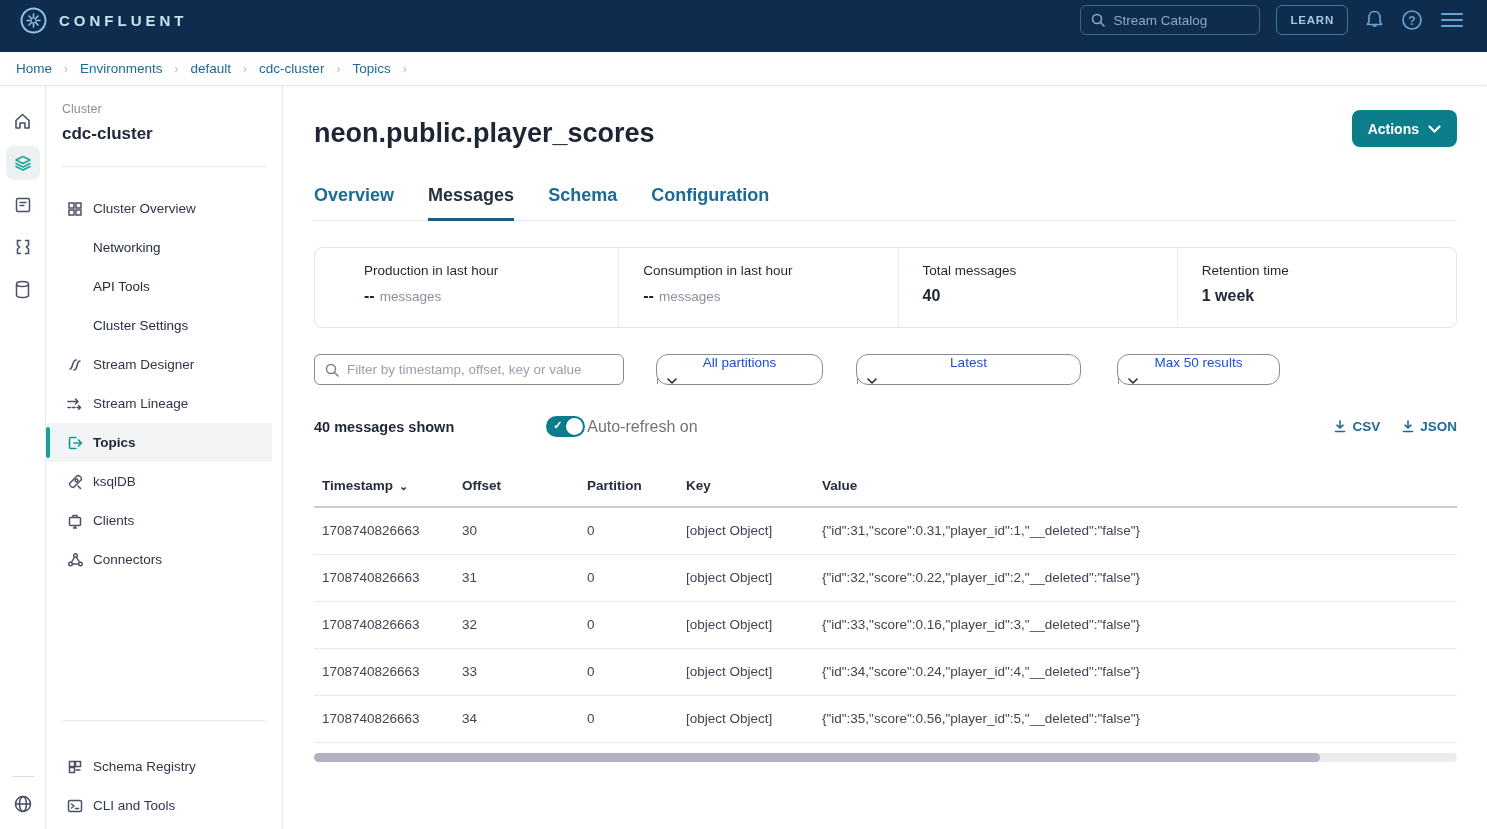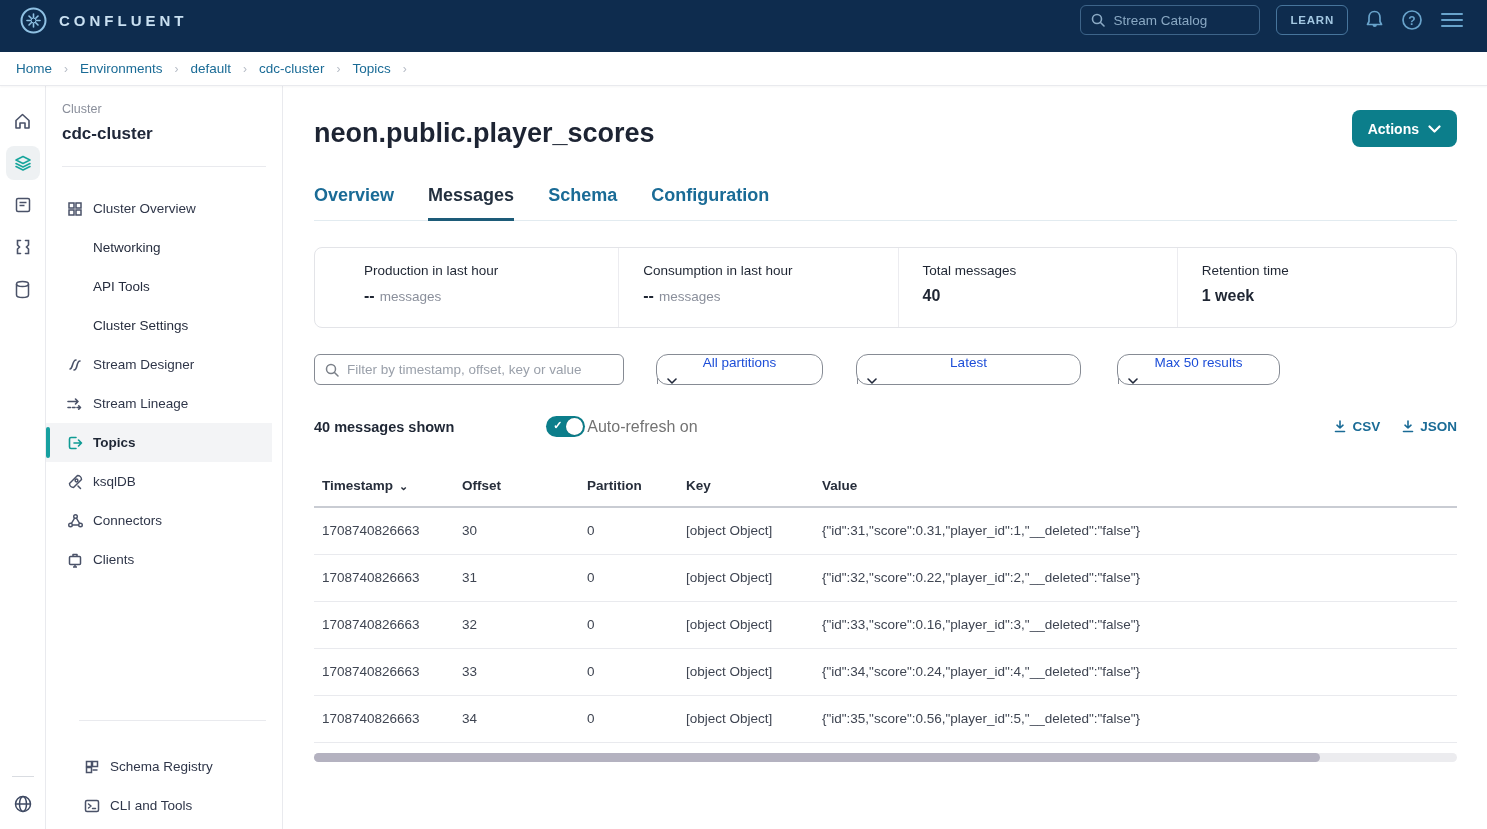--- a/index.html
+++ b/index.html
@@ -52,21 +52,21 @@
   .menu { margin-top:22px; }
   .menu-item { display:flex; align-items:center; height:39px; padding-left:20px;
     font-size:13.5px; color:#2f3649; cursor:pointer; position:relative; margin-right:10px; }
   .menu-item .mi-icon { width:18px; display:flex; justify-content:center; margin-right:9px;
     color:#4a5268; flex:0 0 18px; }
   .menu-item.sub { padding-left:47px; font-weight:400; color:#262d3e; }
   .menu-item.active { background:#f3f4f6; font-weight:700; color:#1f2735; }
   .menu-item.active::before { content:""; position:absolute; left:0; top:4px; bottom:4px;
     width:4px; background:#17a0a0; border-radius:2px; }
   .menu-item.active .mi-icon { color:#0f9b94; }
-  .sidebar-bottom { position:absolute; bottom:4px; left:17px; right:0; }
+  .sidebar-bottom { position:absolute; bottom:4px; left:0; right:0; }
   .sidebar-bottom .side-divider { margin-bottom:26px; }
 
   
   .main { flex:1; padding:24px 30px 0 31px; position:relative; overflow:hidden; }
   .title-row { display:flex; align-items:flex-start; justify-content:space-between; }
   .page-title { font-size:27px; font-weight:700; color:#1d2433; margin-top:8px; }
   .actions-btn { background:#0c7e8b; color:#fff; border:none; border-radius:8px;
     height:37px; padding:0 16px; font-size:14px; font-weight:700; display:flex;
     align-items:center; gap:9px; cursor:pointer; font-family:"Liberation Sans",sans-serif; }
 
@@ -296,39 +296,39 @@
           <svg width="17" height="17" viewBox="0 0 17 17" stroke="currentColor" stroke-width="1.5" fill="none" stroke-linecap="round" stroke-linejoin="round">
             <path d="M2.5 10.5 L10.5 2.5 A4 4 0 0 1 14.5 6.5 L6.5 14.5 A4 4 0 0 1 2.5 10.5 Z"></path>
             <circle cx="9.5" cy="7.5" r="1.4"></circle>
             <line x1="11" y1="13" x2="13.5" y2="15.5"></line>
           </svg>
         </span>
         <span>ksqlDB</span>
       </div>
       <div class="menu-item">
         <span class="mi-icon">
+          <svg width="16" height="16" viewBox="0 0 16 16" stroke="currentColor" stroke-width="1.5" fill="none" stroke-linejoin="round">
+            <rect x="2.5" y="4.5" width="11" height="8" rx="1"></rect>
+            <line x1="6" y1="15" x2="10" y2="15"></line>
+              <line x1="8" y1="12.5" x2="8" y2="15"></line>
+            <path d="M6 4.5 L6 2.5 L10 2.5 L10 4.5"></path>
+          </svg>
+        </span>
+        <span>Clients</span>
+      </div>
+      <div class="menu-item">
+        <span class="mi-icon">
           <svg width="17" height="16" viewBox="0 0 17 16" stroke="currentColor" stroke-width="1.4" fill="none">
             <circle cx="8.5" cy="3.5" r="1.8"></circle>
               <circle cx="3.5" cy="12" r="1.8"></circle>
               <circle cx="13.5" cy="12" r="1.8"></circle>
             <path d="M7.6 5.1 L4.4 10.4 M9.4 5.1 L12.6 10.4 M5.3 12 L11.7 12"></path>
           </svg>
         </span>
         <span>Connectors</span>
-      </div>
-      <div class="menu-item">
-        <span class="mi-icon">
-          <svg width="16" height="16" viewBox="0 0 16 16" stroke="currentColor" stroke-width="1.5" fill="none" stroke-linejoin="round">
-            <rect x="2.5" y="4.5" width="11" height="8" rx="1"></rect>
-            <line x1="6" y1="15" x2="10" y2="15"></line>
-              <line x1="8" y1="12.5" x2="8" y2="15"></line>
-            <path d="M6 4.5 L6 2.5 L10 2.5 L10 4.5"></path>
-          </svg>
-        </span>
-        <span>Clients</span>
       </div>
     </div>
 
     <div class="sidebar-bottom">
       <div class="side-divider"></div>
       <div class="menu-item">
         <span class="mi-icon">
           <svg width="16" height="16" viewBox="0 0 16 16" stroke="currentColor" stroke-width="1.5" fill="none">
             <rect x="2.5" y="2.5" width="5" height="5"></rect>
               <rect x="8.5" y="2.5" width="5" height="5"></rect>

